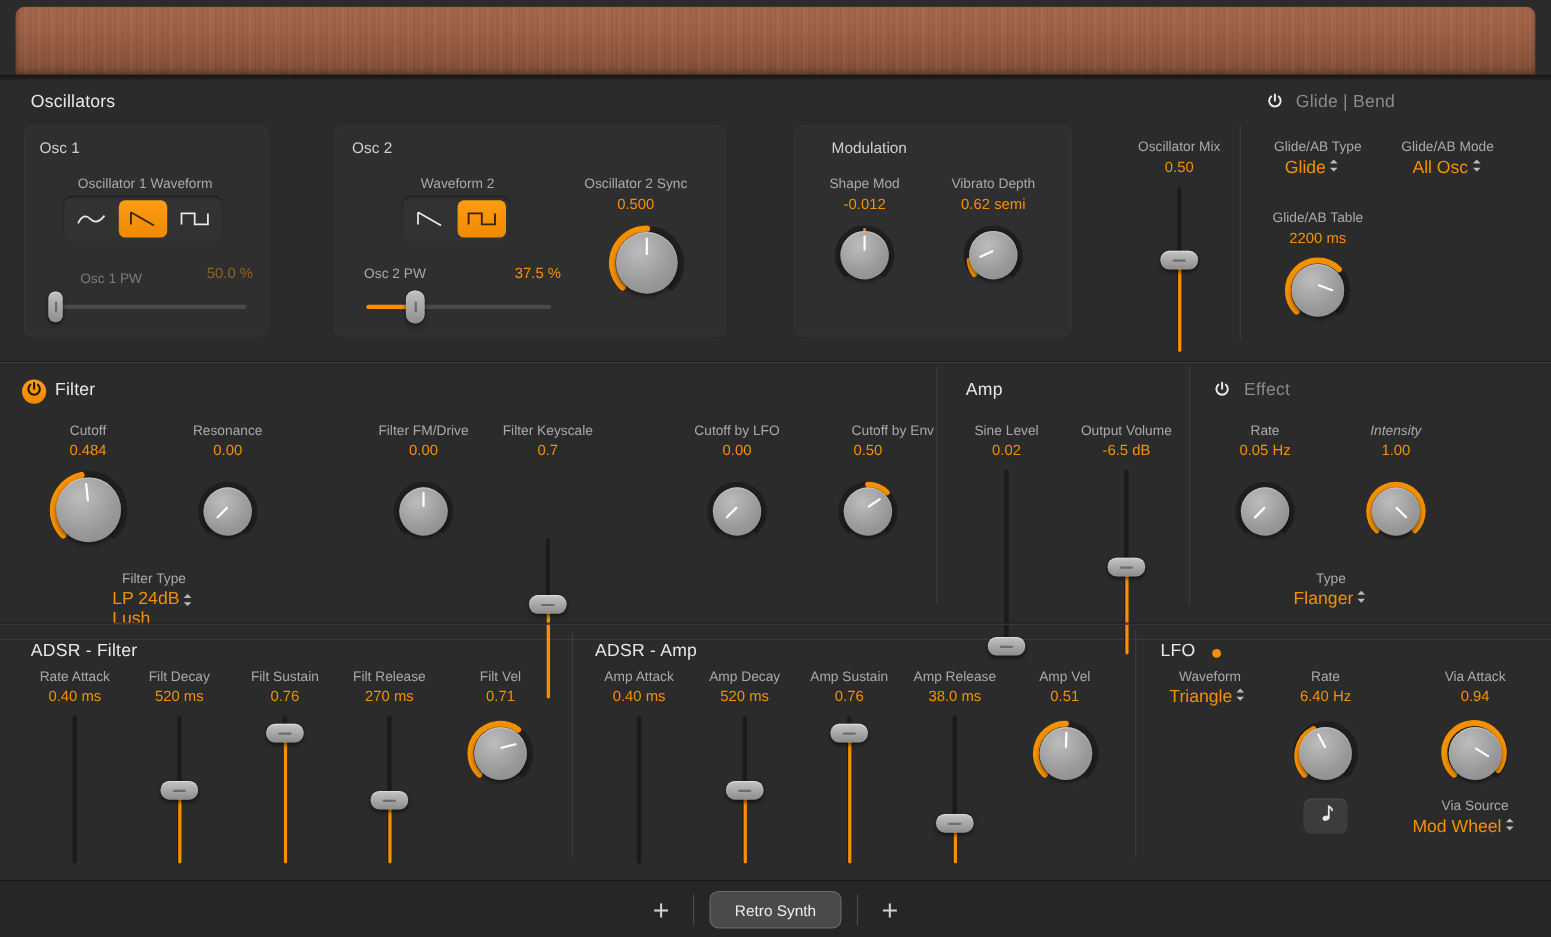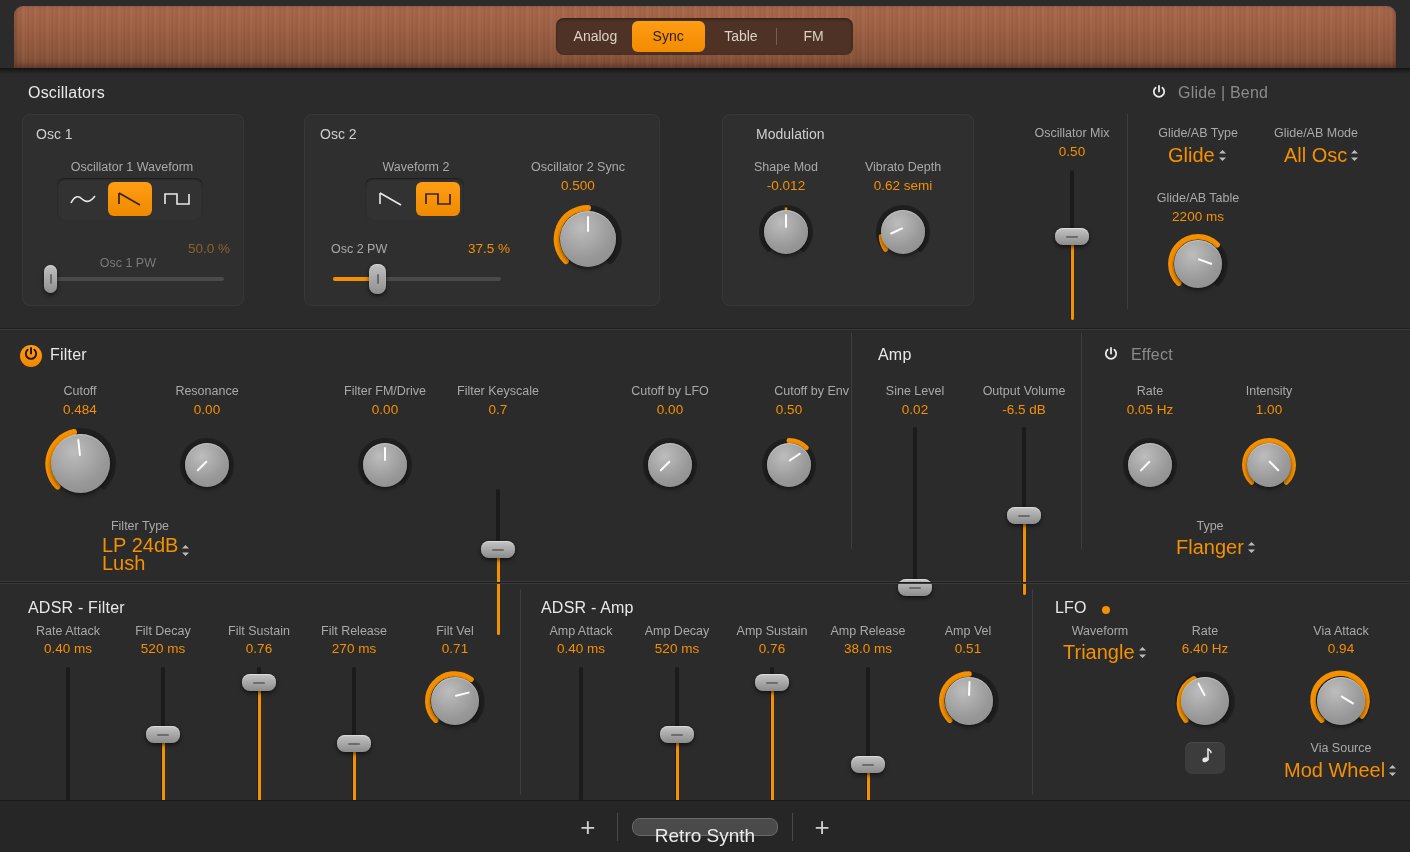--- a/index.html
+++ b/index.html
@@ -47,21 +47,21 @@
   .tab.divider:before{
     content:""; position:absolute; left:-1px; top:7px; width:1px; height:17px;
     background:rgba(255,255,255,0.22);
   }
 
   
   .board{ position:absolute; left:0; top:74px; width:1410px; height:726px; }
   .row{ position:absolute; left:0; width:1410px; }
   .row-osc{ top:0; height:254px; }
   .row-filter{ top:254px; height:254px; border-top:1px solid #1d1d1d; box-shadow:0 -1px 0 #3a3a3a inset; }
-  .row-adsr{ top:508px; height:218px; border-top:1px solid #1d1d1d; }
+  .row-adsr{ top:492px; height:218px; border-top:1px solid #1d1d1d; }
   .row-filter:after,.row-adsr:after{
     content:""; position:absolute; left:0; top:0; width:100%; height:1px;
     background:#3b3b3b;
   }
 
   .sec-title{
     position:absolute; font-size:16px; color:#e8e8e8; letter-spacing:.2px;
   }
   .sec-title.dim{ color:#8b8b8b; }
 
@@ -135,60 +135,54 @@
   
   .pwr{
     position:absolute; width:22px; height:22px; border-radius:50%;
     display:flex; align-items:center; justify-content:center; cursor:pointer;
   }
   .pwr.on{ background:linear-gradient(180deg,#ff9d14,#ee8800); }
   .pwr.off{ background:transparent; }
 
   
   .popup{ position:absolute; display:flex; align-items:center; gap:3px; cursor:pointer;
-    font-size:20px; color:#f59000; white-space:nowrap; }
+    font-size:16px; color:#f59000; white-space:nowrap; }
   .popup .arr{ display:inline-block; }
 
   .dot{ position:absolute; width:8px; height:8px; border-radius:50%; background:#f59000; }
 
   .notebtn{
     position:absolute; width:40px; height:32px; border-radius:7px;
     background:#3c3c3c; display:flex; align-items:center; justify-content:center;
     color:#e6e6e6; font-size:18px; cursor:pointer;
     box-shadow: inset 0 1px 1px rgba(255,255,255,0.08);
   }
 
   
   .bottom{
     position:absolute; left:0; top:800px; width:1410px; height:52px;
     background:#262626; display:flex; align-items:center; justify-content:center;
     gap:0px; border-top:1px solid #1a1a1a;
   }
   .plus{ font-size:26px; color:#cfcfcf; width:58px; text-align:center; cursor:pointer; line-height:1; }
   .bsep{ width:1px; height:28px; background:#4a4a4a; }
   .presetbtn{
-    height:18px; padding:0 22px; line-height:34px; border-radius:8px;
-    background:#4a4a4a; border:1px solid #6a6a6a; color:#ececec; font-size:19px;
+    height:34px; padding:0 22px; line-height:34px; border-radius:8px;
+    background:#4a4a4a; border:1px solid #6a6a6a; color:#ececec; font-size:14px;
     margin:0 14px; cursor:pointer;
   }
 </style>
 </head>
 <body>
 
 <div class="app">
 
   <div class="wood"></div>
   <div class="wood-shadow"></div>
 
-  <div class="tabbar">
-    <div class="tab">Analog</div>
-    <div class="tab sel">Sync</div>
-    <div class="tab">Table</div>
-    <div class="tab divider">FM</div>
-  </div>
 
   <div class="board">
 
     <div class="row row-osc">
 
       <div class="sec-title" style="left:28px; top:10px;">Oscillators</div>
 
       <div class="grp-box" style="left:22px; top:40px; width:222px; height:192px;"></div>
       <div class="grp-label" style="left:36px; top:52px;">Osc 1</div>
       <div class="plabel" style="left:36px; top:86px; width:192px;">Oscillator 1 Waveform</div>
@@ -210,21 +204,21 @@
         </div>
         <div class="wfbtn">
           <span>
             <svg width="28" height="16" viewBox="0 0 28 16">
                 <path d="M2 13 L2 3 L14 3 L14 13 L26 13 L26 3" stroke="#e8e8e8" stroke-width="1.6" fill="none"></path>
               </svg>
           </span>
         </div>
       </div>
 
-      <div class="plabel dim" style="left:46px; top:182px; width:110px; text-align:right;">Osc 1 PW</div>
+      <div class="plabel dim" style="left:46px; top:172px; width:110px; text-align:center;">Osc 1 PW</div>
       <div class="pval dim" style="left:120px; top:167px; width:110px; text-align:right;">50.0 %</div>
       <div class="hslider" style="left:44px; top:190px; width:180px; height:30px;">
         <div class="trk" style="background:#4a4a4a;"></div>
         <div class="knb" style="left:8px; width:13px; height:28px; margin-top:-14px;"></div>
       </div>
 
       <div class="grp-box" style="left:304px; top:40px; width:356px; height:192px;"></div>
       <div class="grp-label" style="left:320px; top:52px;">Osc 2</div>
       <div class="plabel" style="left:330px; top:86px; width:172px;">Waveform 2</div>
 
@@ -483,21 +477,21 @@
       <div class="knob" style="left:1121px; top:107px; width:58px; height:58px;">
         <div class="ring">
           <svg width="58" height="58" viewBox="0 0 58 58">
             <path d="M11.7 46.3 A24.5 24.5 0 1 1 46.3 46.3" stroke="#1f1f1f" stroke-width="5" fill="none" stroke-linecap="round"></path>
           </svg>
         </div>
         <div class="cap" style="left:7px; top:7px; width:44px; height:44px;"></div>
         <div class="ptr" style="left:28px; top:11px; width:2px; height:14px; transform:rotate(-136deg);"></div>
       </div>
 
-      <div class="plabel" style="left:1209px; top:55px; width:120px;">Intensity</div>
+      <div class="plabel" style="left:1209px; top:55px; width:120px;font-style:italic;">Intensity</div>
       <div class="pval" style="left:1209px; top:73px; width:120px;">1.00</div>
       <div class="knob" style="left:1240px; top:107px; width:58px; height:58px;">
         <div class="ring">
           <svg width="58" height="58" viewBox="0 0 58 58">
             <path d="M11.7 46.3 A24.5 24.5 0 1 1 46.3 46.3" stroke="#1f1f1f" stroke-width="5" fill="none" stroke-linecap="round"></path>
             <path d="M11.7 46.3 A24.5 24.5 0 1 1 46.3 46.3" stroke="#f59000" stroke-width="5" fill="none" stroke-linecap="round"></path>
           </svg>
         </div>
         <div class="cap" style="left:7px; top:7px; width:44px; height:44px;"></div>
         <div class="ptr" style="left:28px; top:11px; width:2px; height:14px; transform:rotate(135deg);"></div>

